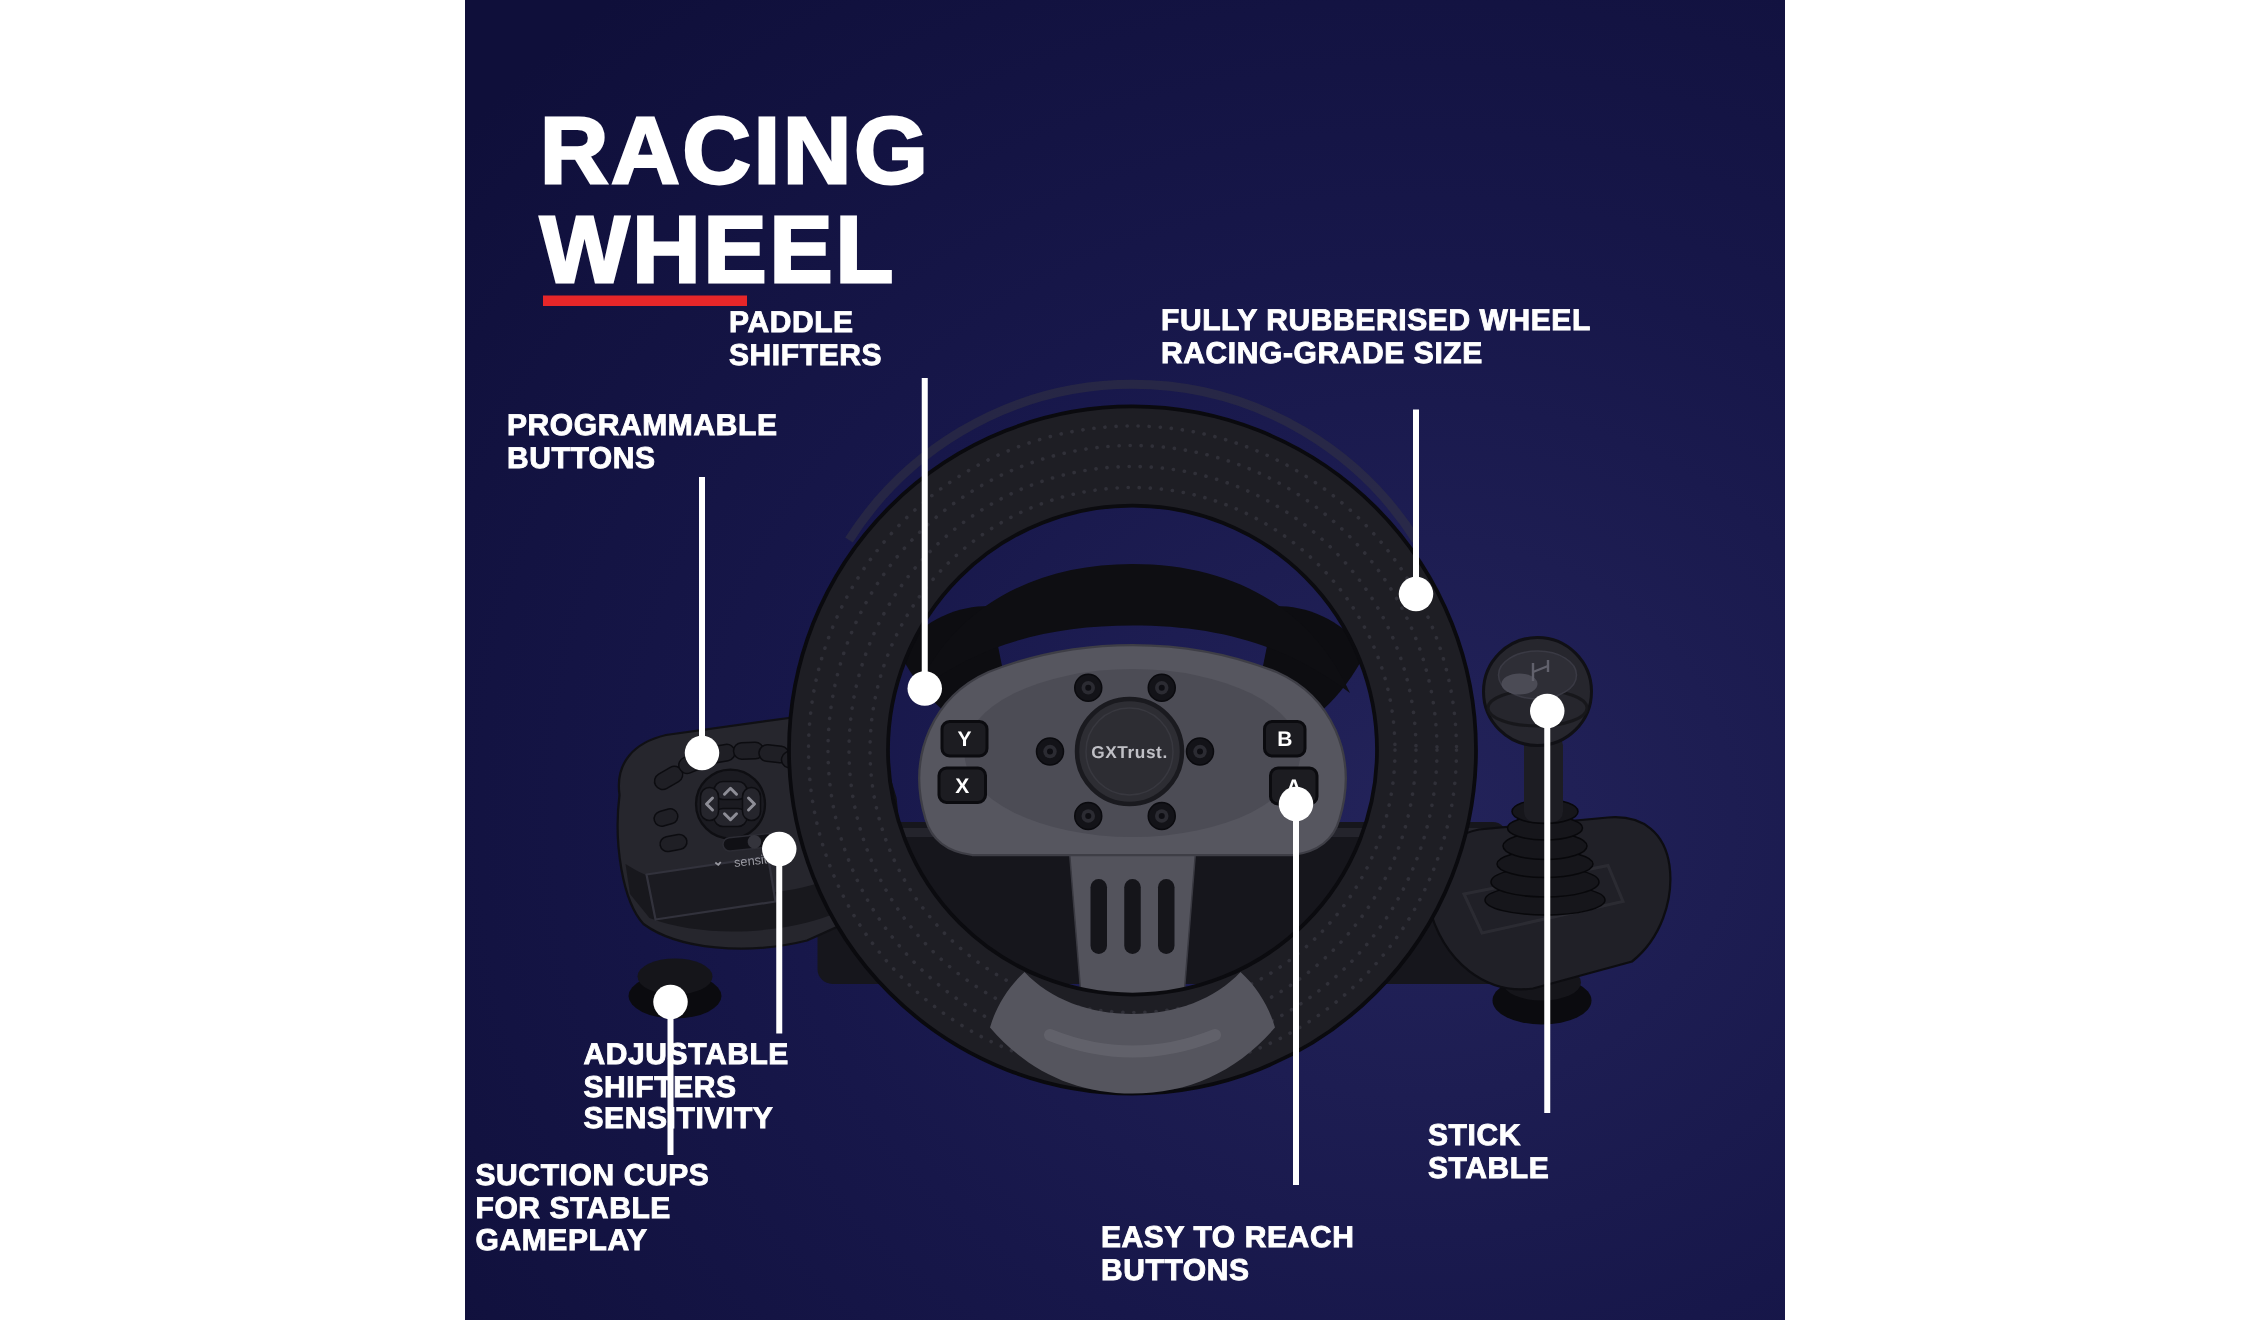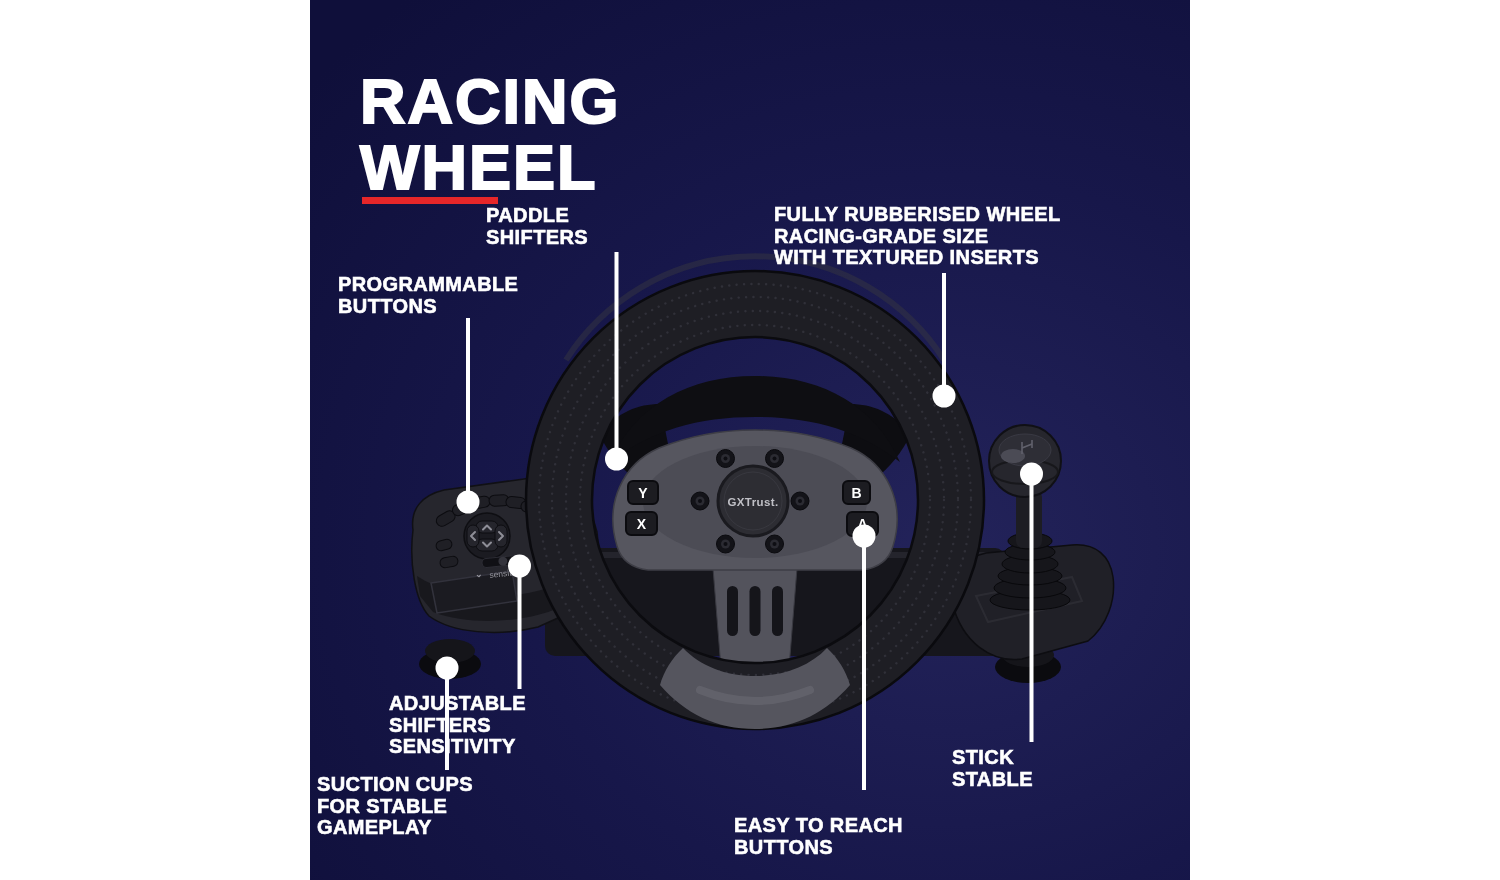--- a/index.html
+++ b/index.html
@@ -226,21 +226,20 @@
   <div class="title-underline" style="background:#e62629;" title="#e62629"></div>
 
   <div class="co" style="left:486px;top:205px;width:260px;">
     <span>PADDLE</span>
     <span>SHIFTERS</span>
   </div>
 
   <div class="co" style="left:774px;top:204px;width:340px;">
     <span>FULLY RUBBERISED WHEEL</span>
     <span>RACING-GRADE SIZE</span>
-    <span>WITH TEXTURED INSERTS</span>
   </div>
 
   <div class="co" style="left:338px;top:274px;width:260px;">
     <span>PROGRAMMABLE</span>
     <span>BUTTONS</span>
   </div>
 
   <div class="co" style="left:389px;top:693px;width:260px;">
     <span>ADJUSTABLE</span>
     <span>SHIFTERS</span>

